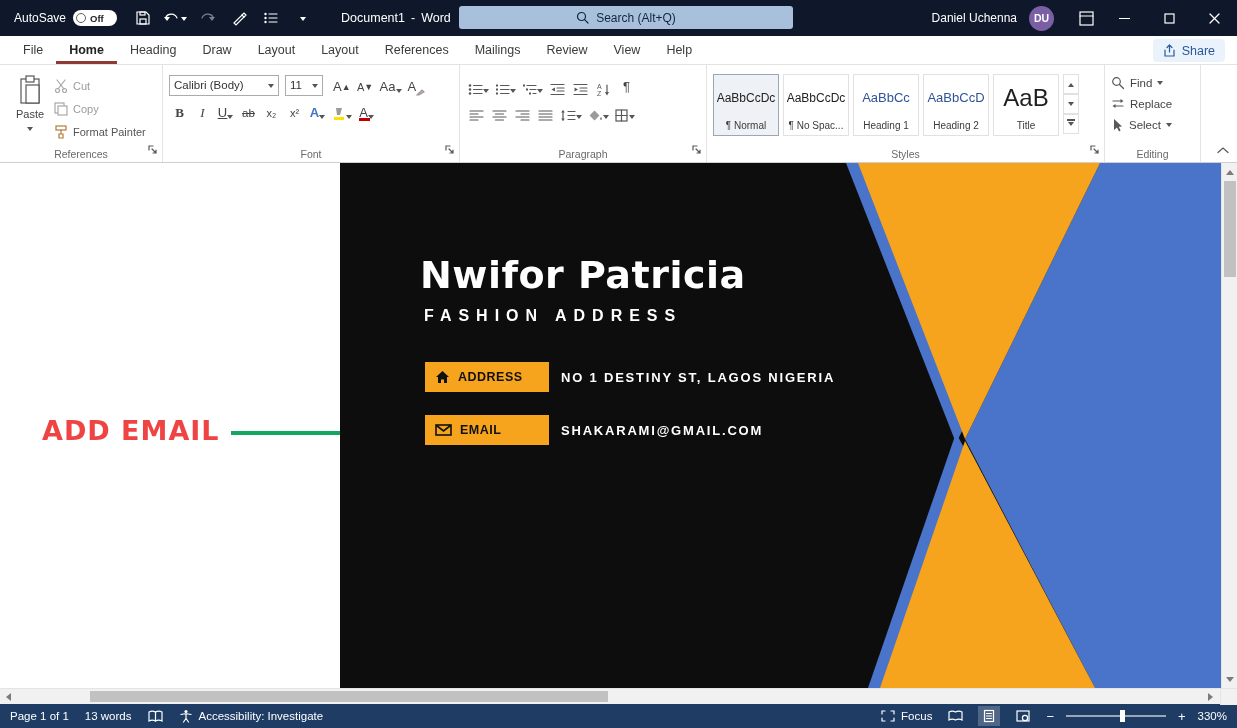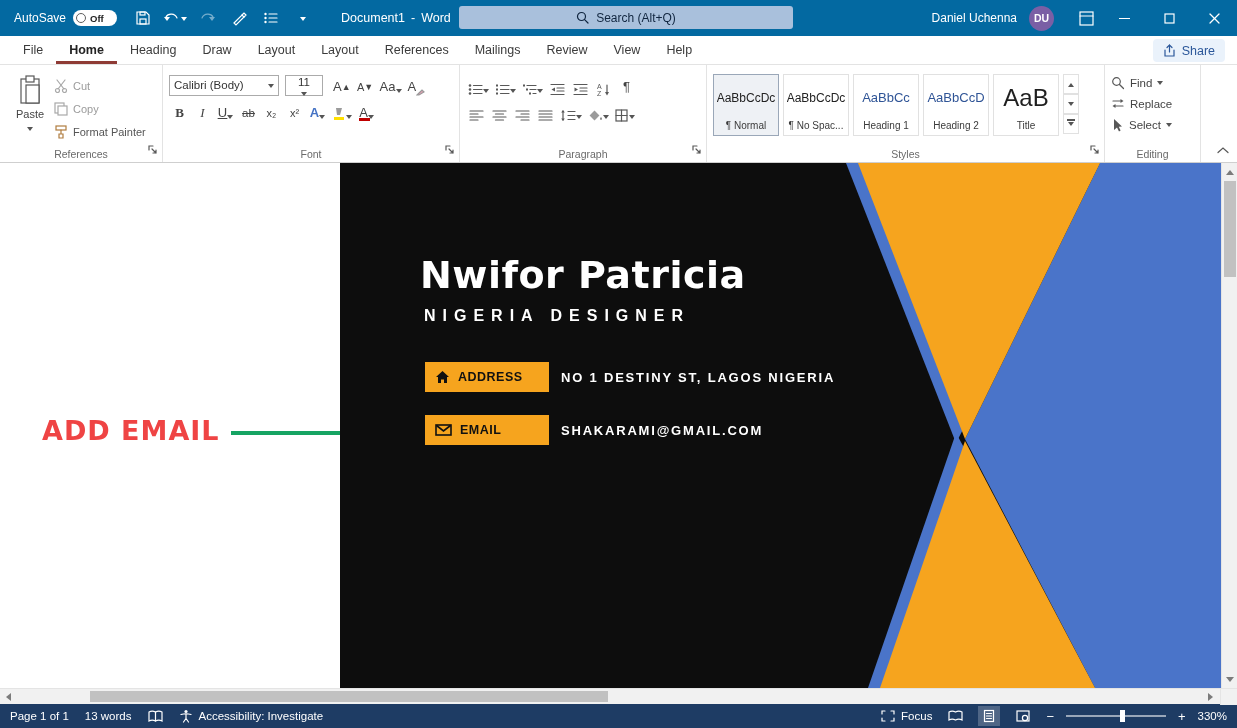--- a/index.html
+++ b/index.html
@@ -1,20 +1,20 @@
 <!DOCTYPE html>
 <html><head>
 <meta charset="utf-8">
 <style>
   * { margin:0; padding:0; box-sizing:border-box; }
   body { font-family:"Liberation Sans", sans-serif; background:#fff; }
   .app { width:1237px; height:728px; position:relative; overflow:hidden; background:#fff; user-select:none; }
 
   
-  .titlebar { height:36px; background:#0369a1; display:flex; align-items:center; color:#fff; position:relative; padding-left:14px; }
+  .titlebar { height:36px; background:#0f172a; display:flex; align-items:center; color:#fff; position:relative; padding-left:14px; }
   .autosave { display:flex; align-items:center; gap:7px; margin-right:10px; font-size:12px; }
   .as-pill { width:44px; height:16px; background:#fff; border-radius:8px; display:flex; align-items:center; gap:4px; padding:0 3px; }
   .as-knob { width:10px; height:10px; border:1.5px solid #5f5f5f; border-radius:50%; background:#fff; }
   .as-state { font-size:9.5px; color:#222; font-weight:700; }
   .tb-icon { width:28px; height:28px; display:flex; align-items:center; justify-content:center; margin:0 2px; }
   .tb-icon.dim { opacity:.45; }
   .doc-title { font-size:12.5px; margin-left:22px; display:flex; gap:6px; white-space:nowrap; }
   .search { position:absolute; left:459px; top:6px; width:334px; height:23px; background:#a9c0dc; border-radius:3px;
             display:flex; align-items:center; justify-content:center; gap:7px; color:#10253f; font-size:12px; }
   .tb-right { position:absolute; right:0; top:0; height:36px; display:flex; align-items:center; }
@@ -50,21 +50,21 @@
   .small-cmd { display:flex; align-items:center; gap:5px; font-size:11px; color:#555; height:20px; white-space:nowrap; }
   .small-cmd.dim { color:#9b9b9b; }
   .small-cmd.dim svg.ic * { stroke:#a8a8a8; }
 
   
   .g-font { width:297px; }
   .rrow { display:flex; align-items:center; height:26px; gap:2px; }
   .combo { border:1px solid #ababab; height:21px; display:flex; align-items:center; justify-content:space-between;
            font-size:11.5px; padding:0 4px; color:#333; background:#fff; }
   .combo.name { width:110px; margin-right:4px; }
-  .combo.size { width:38px; margin-right:6px;flex-direction:column; }
+  .combo.size { width:38px; margin-right:6px; }
   .rbtn { height:22px; min-width:21px; padding:0 2px; display:flex; align-items:flex-end; justify-content:center; color:#444;
           font-size:13px; line-height:18px; position:relative; }
   .rbtn .sub { font-size:9px; }
   .glyph-b { font-weight:700; font-family:"Liberation Serif",serif; }
   .glyph-i { font-style:italic; font-family:"Liberation Serif",serif; }
   .glyph-u { text-decoration:underline; }
   .strike { text-decoration:line-through; font-size:11.5px; }
   .underbar { position:absolute; left:3px; bottom:1px; height:3px; }
   .fx-a { color:#4472c4; font-weight:700; }
 
@@ -580,21 +580,21 @@
       <div class="card">
         <svg class="geo" viewBox="0 0 881 525" preserveAspectRatio="none">
           <polygon points="506,0 760,0 616,280" fill="#4a74c9"></polygon>
           <polygon points="528,525 755,525 616,270" fill="#4a74c9"></polygon>
           <polygon points="625,276 760,0 881,0 881,525 755,525" fill="#4a74c9"></polygon>
           <polygon points="518,0 760,0 625,276" fill="#f6a41e"></polygon>
           <polygon points="540,525 755,525 625,278" fill="#f6a41e"></polygon>
         </svg>
 
         <span class="person-name">Nwifor Patricia</span>
-        <span class="person-title">NIGERIA DESIGNER</span>
+        <span class="person-title">FASHION ADDRESS</span>
 
         <div class="badge" style="top:199px">
           <svg class="ic" width="15" height="14">
               <path class="f" style="fill:#111" d="M7.5 1 L14 7 H12 V13 H9 V9.5 H6 V13 H3 V7 H1 Z"></path>
             </svg>
           <span class="blabel">ADDRESS</span>
         </div>
         <span class="cval" style="top:207px">NO 1 DESTINY ST, LAGOS NIGERIA</span>
 
         <div class="badge" style="top:252px">

